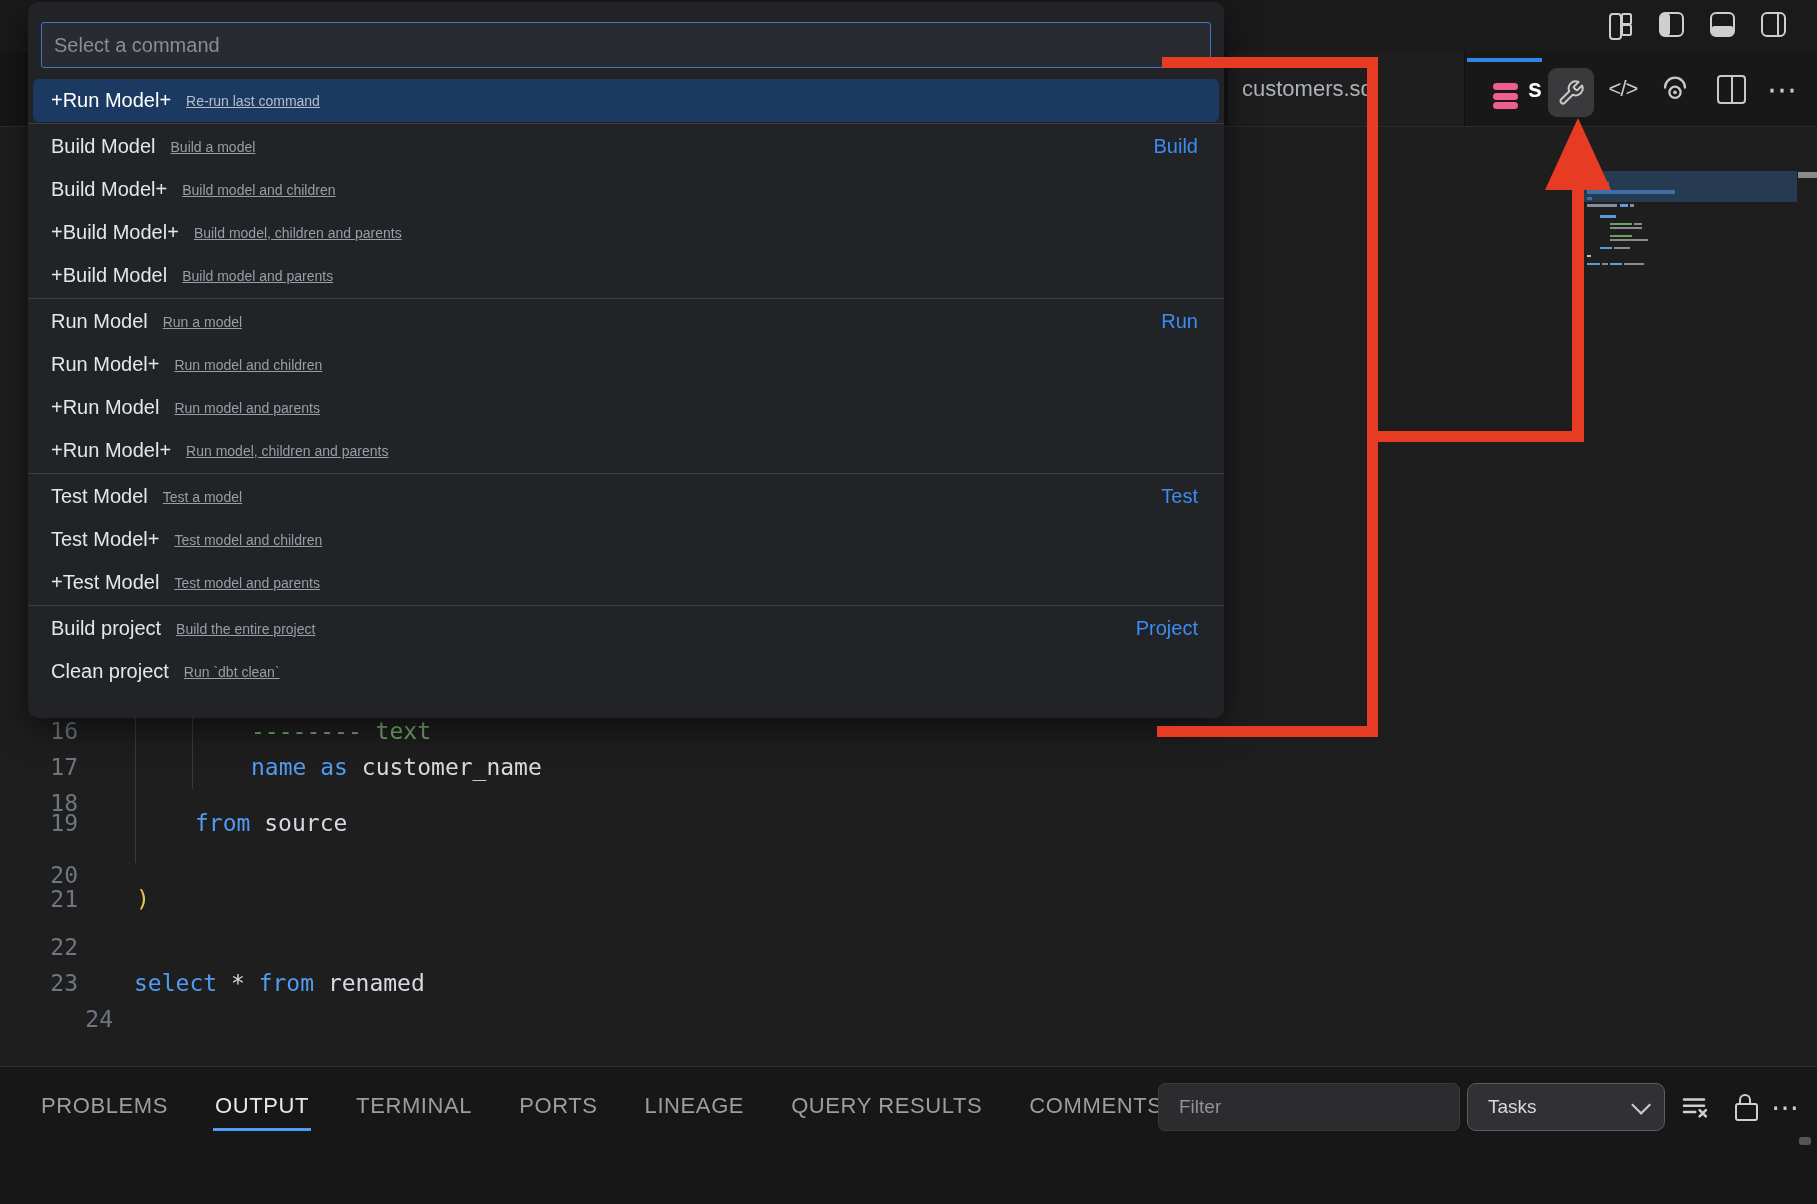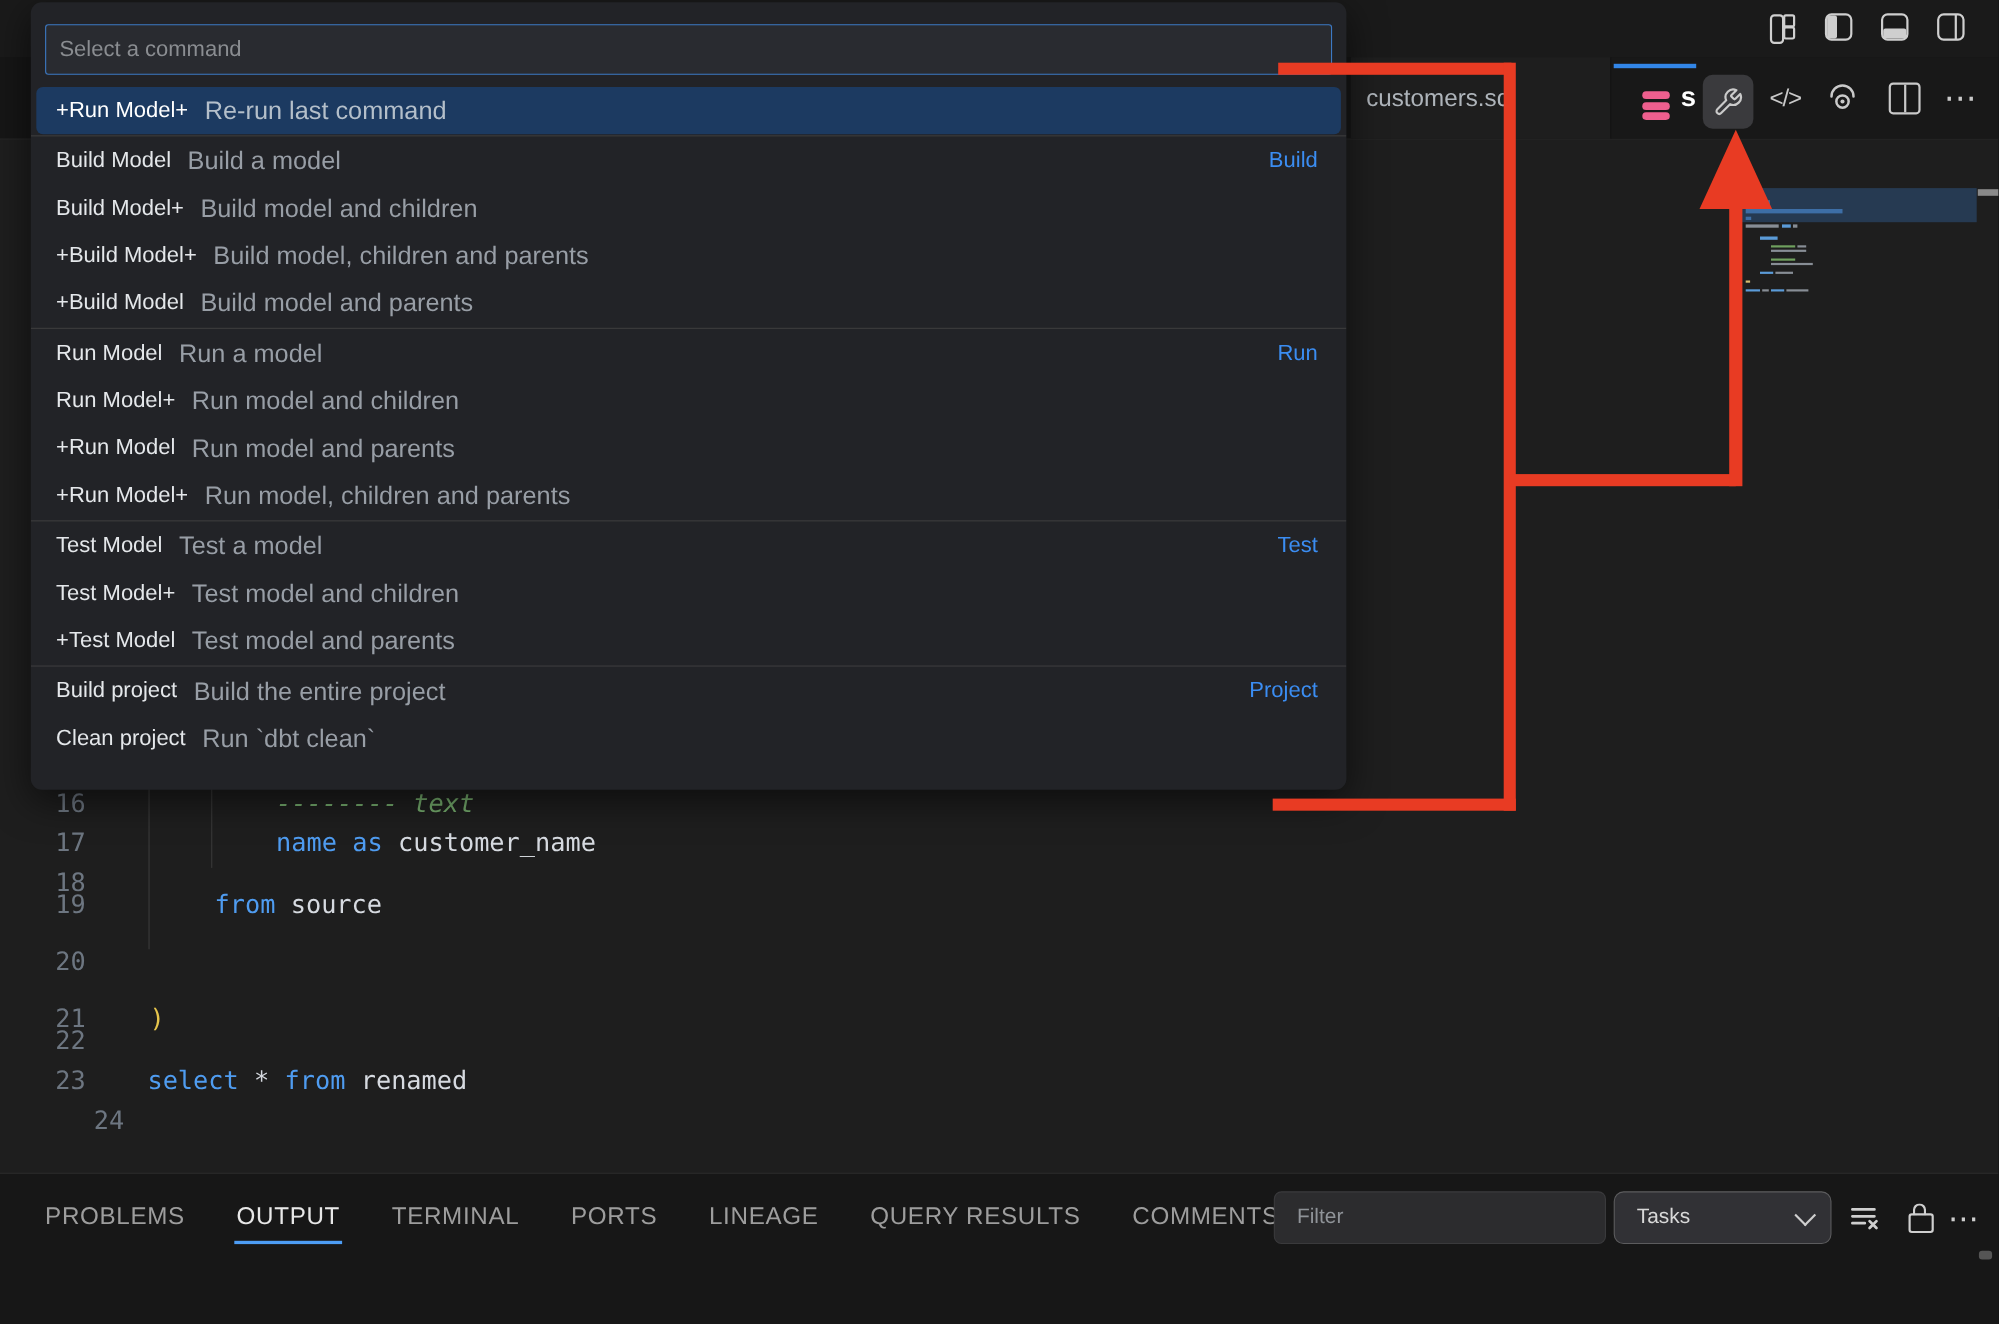--- a/index.html
+++ b/index.html
@@ -50,21 +50,21 @@
            box-shadow:0 10px 34px rgba(0,0,0,.55);overflow:hidden;}
   .pal-input{position:absolute;left:13px;top:20px;width:1170px;height:46px;box-sizing:border-box;background:#292b30;
              border:1.6px solid #3c79c4;border-radius:3px;color:#d8dade;font-size:20px;padding:0 12px;outline:none;
              font-family:"Liberation Sans",sans-serif;caret-color:#fff;}
   .pal-input::placeholder{color:#8a8d91;}
   .pal-list{position:absolute;left:0;top:77px;width:100%;}
   .pal-row{height:43px;display:flex;align-items:center;padding:0 26px 0 23px;box-sizing:border-box;}
   .pal-row.sel{background:#1c3a61;border-radius:6px;margin:0 5px;padding:0 21px 0 18px;}
   .pname{font-size:20px;color:#e4e7ea;white-space:pre;}
   .pal-row.sel .pname{color:#ffffff;}
-  .pdesc{font-size:23px;color:#989ea6;margin-left:15px;white-space:pre;}
+  .pdesc{font-size:14px;color:#989ea6;margin-left:15px;white-space:pre;text-decoration:underline;}
   .pal-row.sel .pdesc{color:#b4bfca;}
   .pbadge{margin-left:auto;font-size:20px;color:#3b8df2;}
   .psep{height:1px;background:#3c3c3e;margin:1px 0;}
   
   .panel{position:absolute;left:0;top:1066px;width:1817px;height:138px;background:#171717;border-top:1px solid #2f2f2f;}
   .ptabs{position:absolute;left:41px;top:16px;display:flex;gap:47px;}
   .ptab{position:relative;height:46px;line-height:46px;font-size:22px;letter-spacing:.6px;color:#9d9d9d;}
   .ptab.active{color:#e8e8e8;}
   .ptab.active:after{content:"";position:absolute;left:-2px;right:-2px;bottom:-2px;height:3px;background:#4d9df5;}
   .filter{position:absolute;left:1158px;top:16px;width:302px;height:48px;box-sizing:border-box;background:#2c2c2e;
@@ -142,37 +142,37 @@
           <div class="sq"></div>
         </div>
       <div class="ticon more">⋯</div>
     </div>
   </div>
 
   <div class="editor code-font">
     <div id="code">
         <div class="code-line" style="top: 586px;">
           <span class="gutter">16</span>
-          <span class="ltext" style="left: 251px; font-style: italic;"><span class="tk-c">-------- text</span></span>
+          <span class="ltext" style="left: 251px;"><span class="tk-c">-------- text</span></span>
         </div>
         <div class="code-line" style="top: 622px;">
           <span class="gutter">17</span>
           <span class="ltext" style="left: 251px;"><span class="tk-k">name</span><span class="tk-p"> </span><span class="tk-k">as</span><span class="tk-p"> customer_name</span></span>
         </div>
         <div class="code-line" style="top: 658px;">
           <span class="gutter">18</span>
         </div>
         <div class="code-line" style="top: 678px;">
           <span class="gutter">19</span>
           <span class="ltext" style="left: 195px;"><span class="tk-k">from</span><span class="tk-p"> source</span></span>
         </div>
         <div class="code-line" style="top: 730px;">
           <span class="gutter">20</span>
         </div>
-        <div class="code-line" style="top: 782px;">
+        <div class="code-line" style="top: 754px;">
           <span class="gutter">21</span>
           <span class="ltext" style="left: 136px;"><span class="tk-y">)</span></span>
         </div>
         <div class="code-line" style="top: 802px;">
           <span class="gutter">22</span>
         </div>
         <div class="code-line" style="top: 838px;">
           <span class="gutter">23</span>
           <span class="ltext" style="left: 134px;"><span class="tk-k">select</span><span class="tk-p"> * </span><span class="tk-k">from</span><span class="tk-p"> renamed</span></span>
         </div>

